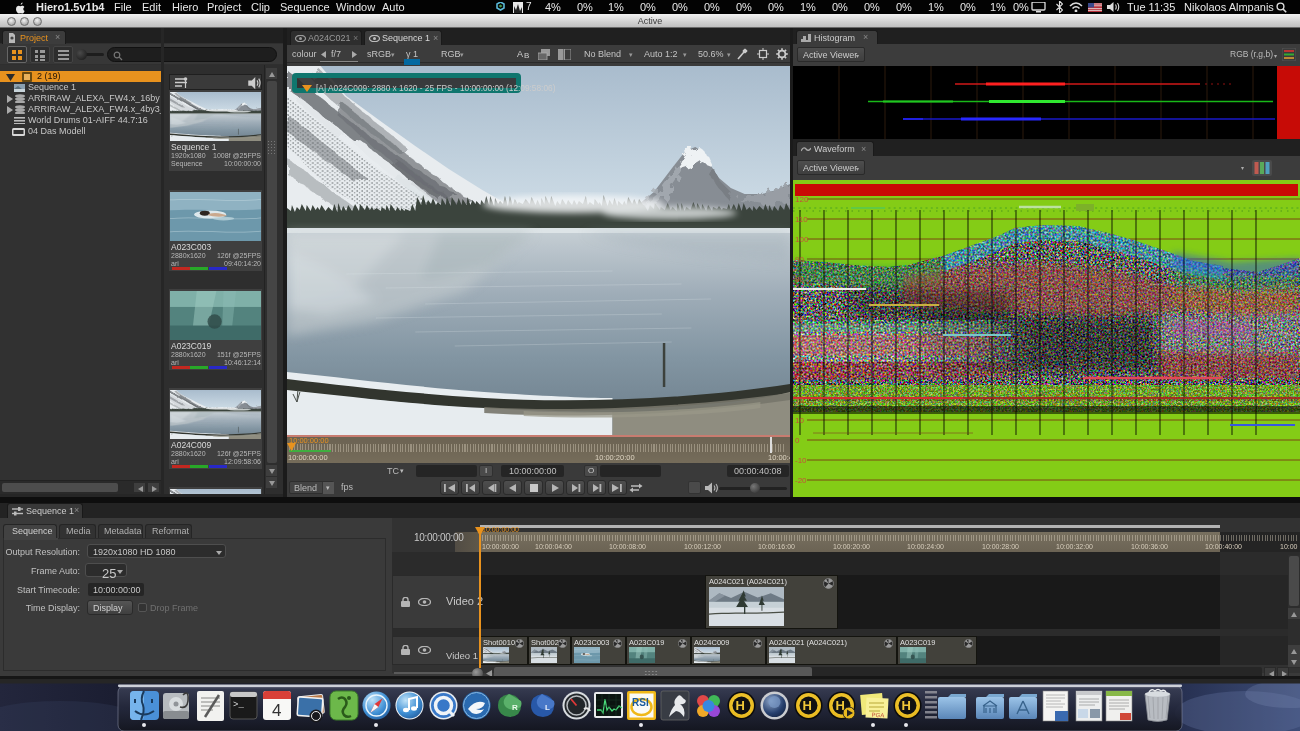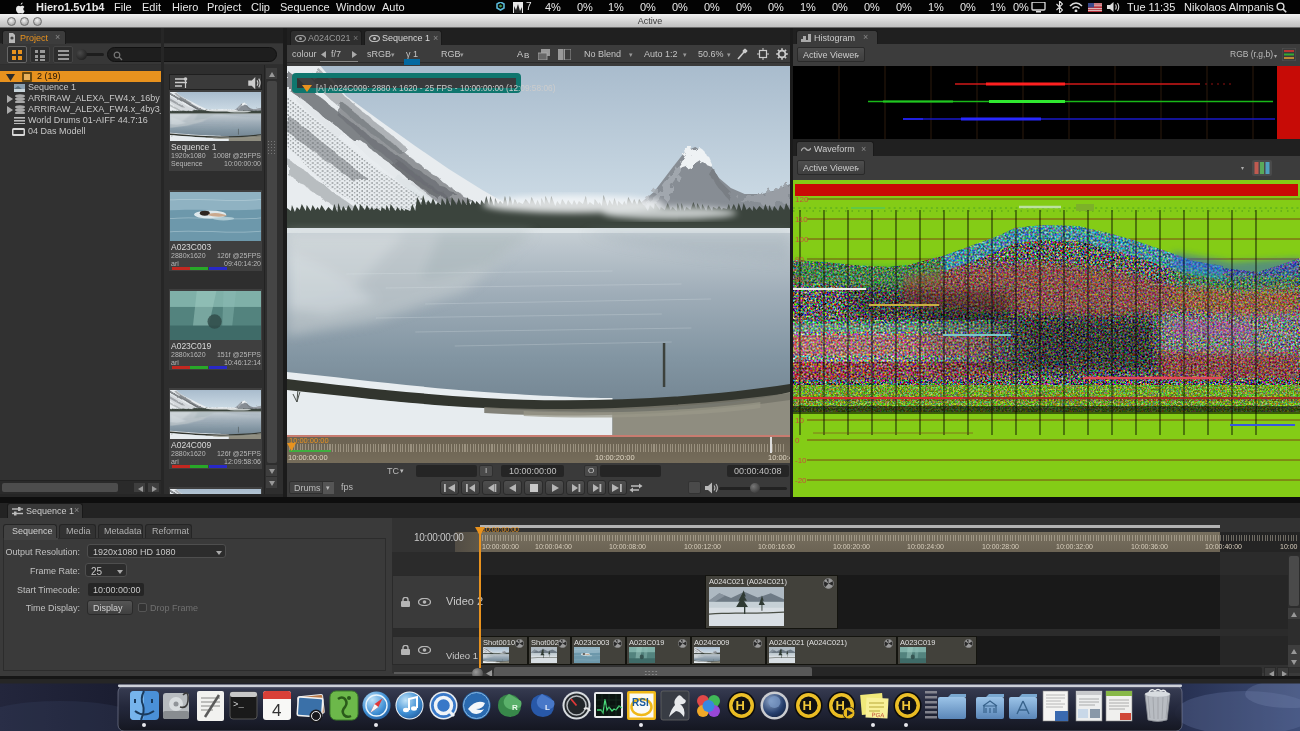--- a/index.html
+++ b/index.html
@@ -579,21 +579,21 @@
           <span class="abs" style="left:3px;top:0px;color:#ccc;font-size:8px">O</span>
         </div>
     <div class="abs" style="left:313px;top:2px;width:61px;height:12px;background:#252525;border-radius:2px"></div>
     <div class="abs" style="left:440px;top:2px;width:62px;height:12px;background:#252525;border-radius:2px">
           <span class="abs" style="left:7px;top:1px;color:#c0c0c0">00:00:40:08</span>
         </div>
   </div>
 
   <div class="abs" style="left:0;top:451px;width:503px;height:18px;font-size:9px;color:#bbb">
     <div class="abs" style="left:2px;top:2px;width:45px;height:13px;background:#434343;border:1px solid #2e2e2e;border-radius:2px">
-          <span class="abs" style="left:4px;top:1px">Drums</span>
+          <span class="abs" style="left:4px;top:1px">Blend</span>
           <div class="abs" style="left:32px;top:0;width:12px;height:12px;background:#555;border-left:1px solid #333">
             <span class="abs" style="left:3px;top:2px;font-size:7px">▾</span>
           </div>
         </div>
     <span class="abs" style="left:54px;top:3px">fps</span>
     <div class="abs pbtn" style="left:153px">
           <svg width="11" height="8" viewBox="0 0 11 8">
             <rect width="1.8" height="8" fill="#b5b5b5"></rect>
             <polygon points="11,0 4,4 11,8" fill="#b5b5b5"></polygon>
           </svg>
@@ -921,23 +921,23 @@
         </div>
     <div class="abs" style="left:3px;top:20px;width:383px;height:133px;border:1px solid #2c2c2c"></div>
     <div class="abs" style="left:4px;top:20px;width:54px;height:2px;background:#424242"></div>
     <span class="abs" style="right:312px;top:29px;font-size:9px;color:#c0c0c0">Output Resolution:</span>
     <div class="abs" style="left:87px;top:26px;width:139px;height:14px;background:#2c2c2c;border:1px solid #4e4e4e;border-radius:3px">
       <span class="abs" style="left:5px;top:1.5px;font-size:9px;color:#c8c8c8">1920x1080 HD 1080</span>
       <svg class="abs" style="left:128px;top:5.5px" width="6" height="4">
             <polygon points="0,0 6,0 3,4" fill="#aaa"></polygon>
           </svg>
     </div>
-    <span class="abs" style="right:312px;top:48px;font-size:9px;color:#c0c0c0">Frame Rate:</span>
+    <span class="abs" style="right:312px;top:48px;font-size:9px;color:#c0c0c0">Frame Auto:</span>
     <div class="abs" style="left:85px;top:45px;width:42px;height:14px;background:#2c2c2c;border:1px solid #4e4e4e;border-radius:3px">
-      <span class="abs" style="left:5px;top:1.5px;font-size:10px;color:#c8c8c8">25</span>
+      <span class="abs" style="left:16px;top:1.5px;font-size:13px;color:#c8c8c8">25</span>
       <svg class="abs" style="left:31px;top:5.5px" width="6" height="4">
             <polygon points="0,0 6,0 3,4" fill="#aaa"></polygon>
           </svg>
     </div>
     <span class="abs" style="right:312px;top:67px;font-size:9px;color:#c0c0c0">Start Timecode:</span>
     <div class="abs" style="left:88px;top:65px;width:56px;height:13px;background:#252525;border-radius:2px">
       <span class="abs" style="left:5px;top:1.5px;font-size:9px;color:#c8c8c8">10:00:00:00</span>
     </div>
     <span class="abs" style="right:312px;top:85px;font-size:9px;color:#c0c0c0">Time Display:</span>
     <div class="abs" style="left:87px;top:82px;width:46px;height:15px;background:linear-gradient(#555,#3f3f3f);border:1px solid #2a2a2a;border-radius:3px">

